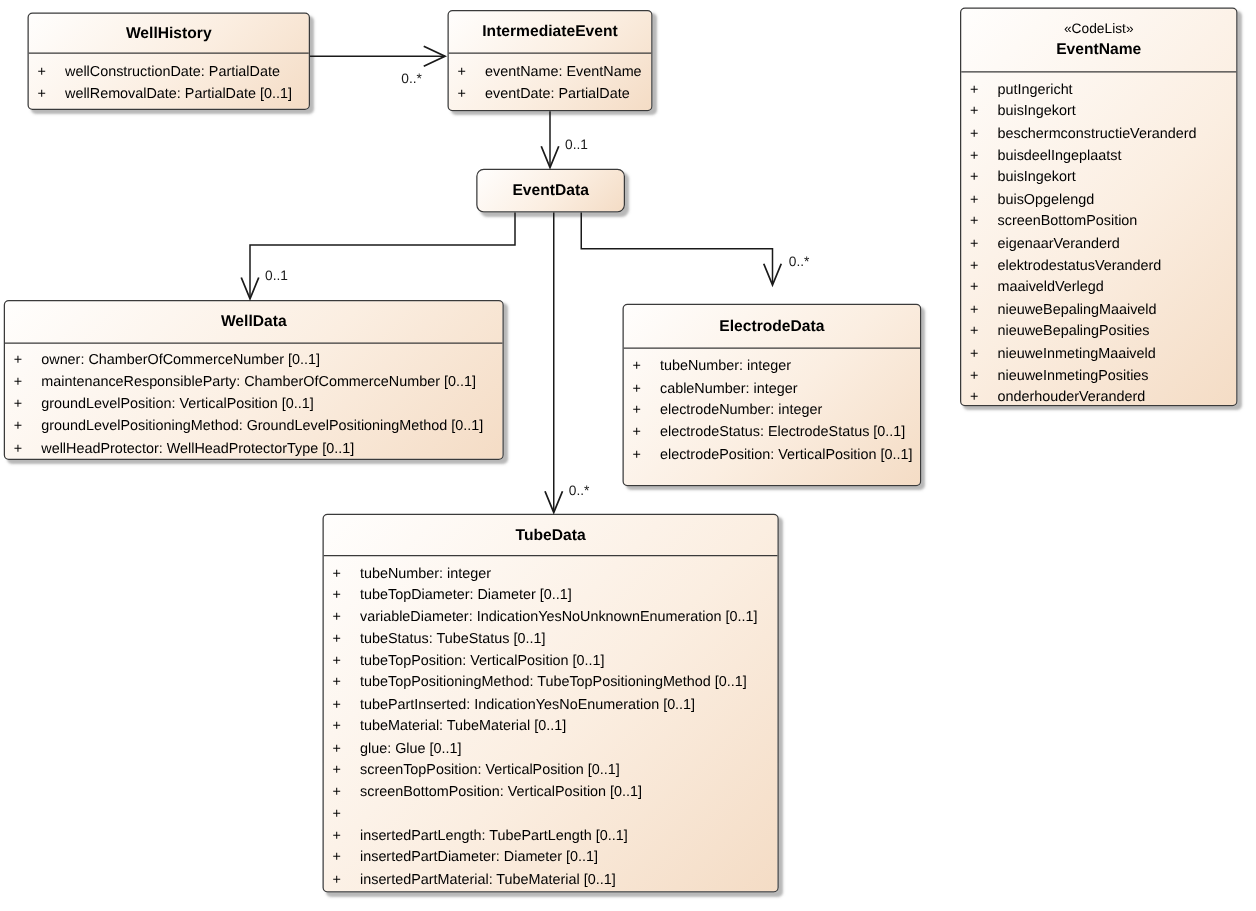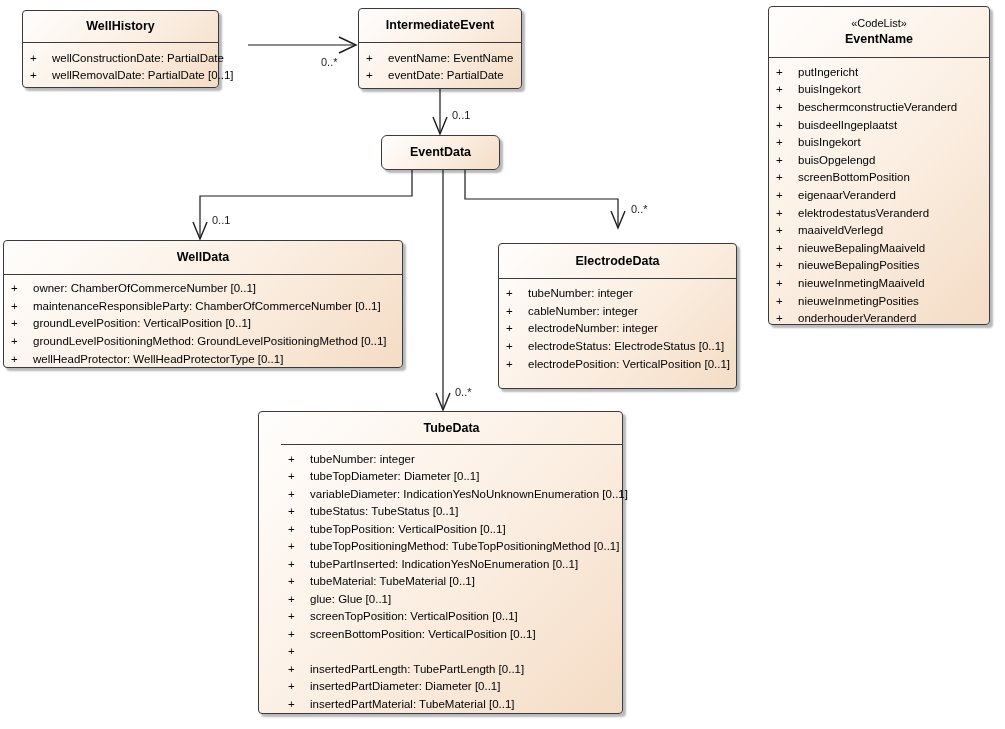--- a/index.html
+++ b/index.html
@@ -46,21 +46,21 @@
   }
   .attr-row .vis {
     width: 22px;
     padding-left: 7px;
     flex: 0 0 auto;
   }
   .attr-row .attr-text {
     flex: 1 1 auto;
   }
   
-  #box-wellhistory   { left: 22px;  top: 10px;  width: 197px; height: 78px; }
+  #box-wellhistory   { left: 22px;  top: 10px;  width: 226px; height: 78px; }
   #box-wellhistory .uml-title { height: 31px; }
   #box-wellhistory .attr-row { height: 17px; }
   #box-wellhistory .uml-attrs { padding-top: 6px; }
 
   #box-intermediateevent { left: 358px; top: 8px; width: 164px; height: 81px; }
   #box-intermediateevent .uml-title { height: 33px; }
   #box-intermediateevent .attr-row { height: 17px; }
   #box-intermediateevent .uml-attrs { padding-top: 6px; }
 
   #box-eventname { left: 768px; top: 6px; width: 222px; height: 319px; }
@@ -74,21 +74,21 @@
   #box-welldata { left: 3px; top: 240px; width: 400px; height: 128px; }
   #box-welldata .uml-title { height: 33px; }
   #box-welldata .attr-row { height: 17.8px; }
   #box-welldata .uml-attrs { padding-top: 4px; }
 
   #box-electrodedata { left: 498px; top: 243px; width: 239px; height: 146px; }
   #box-electrodedata .uml-title { height: 34px; }
   #box-electrodedata .attr-row { height: 17.8px; }
   #box-electrodedata .uml-attrs { padding-top: 5px; }
 
-  #box-tubedata { left: 258px; top: 411px; width: 365px; height: 303px; padding-left: 22px; }
+  #box-tubedata { left: 258px; top: 411px; width: 365px; height: 303px; }
   #box-tubedata .uml-title { height: 32px; }
   #box-tubedata .attr-row { height: 17.5px; }
   #box-tubedata .uml-attrs { padding-top: 5px; }
 
   #connector-layer {
     position: absolute;
     left: 0; top: 0;
     width: 1005px;
     height: 729px;
     pointer-events: none;

